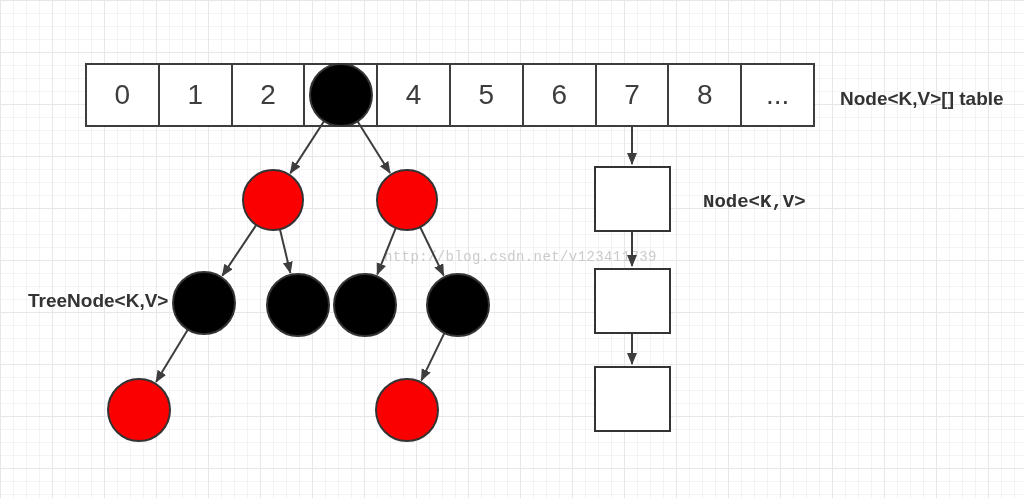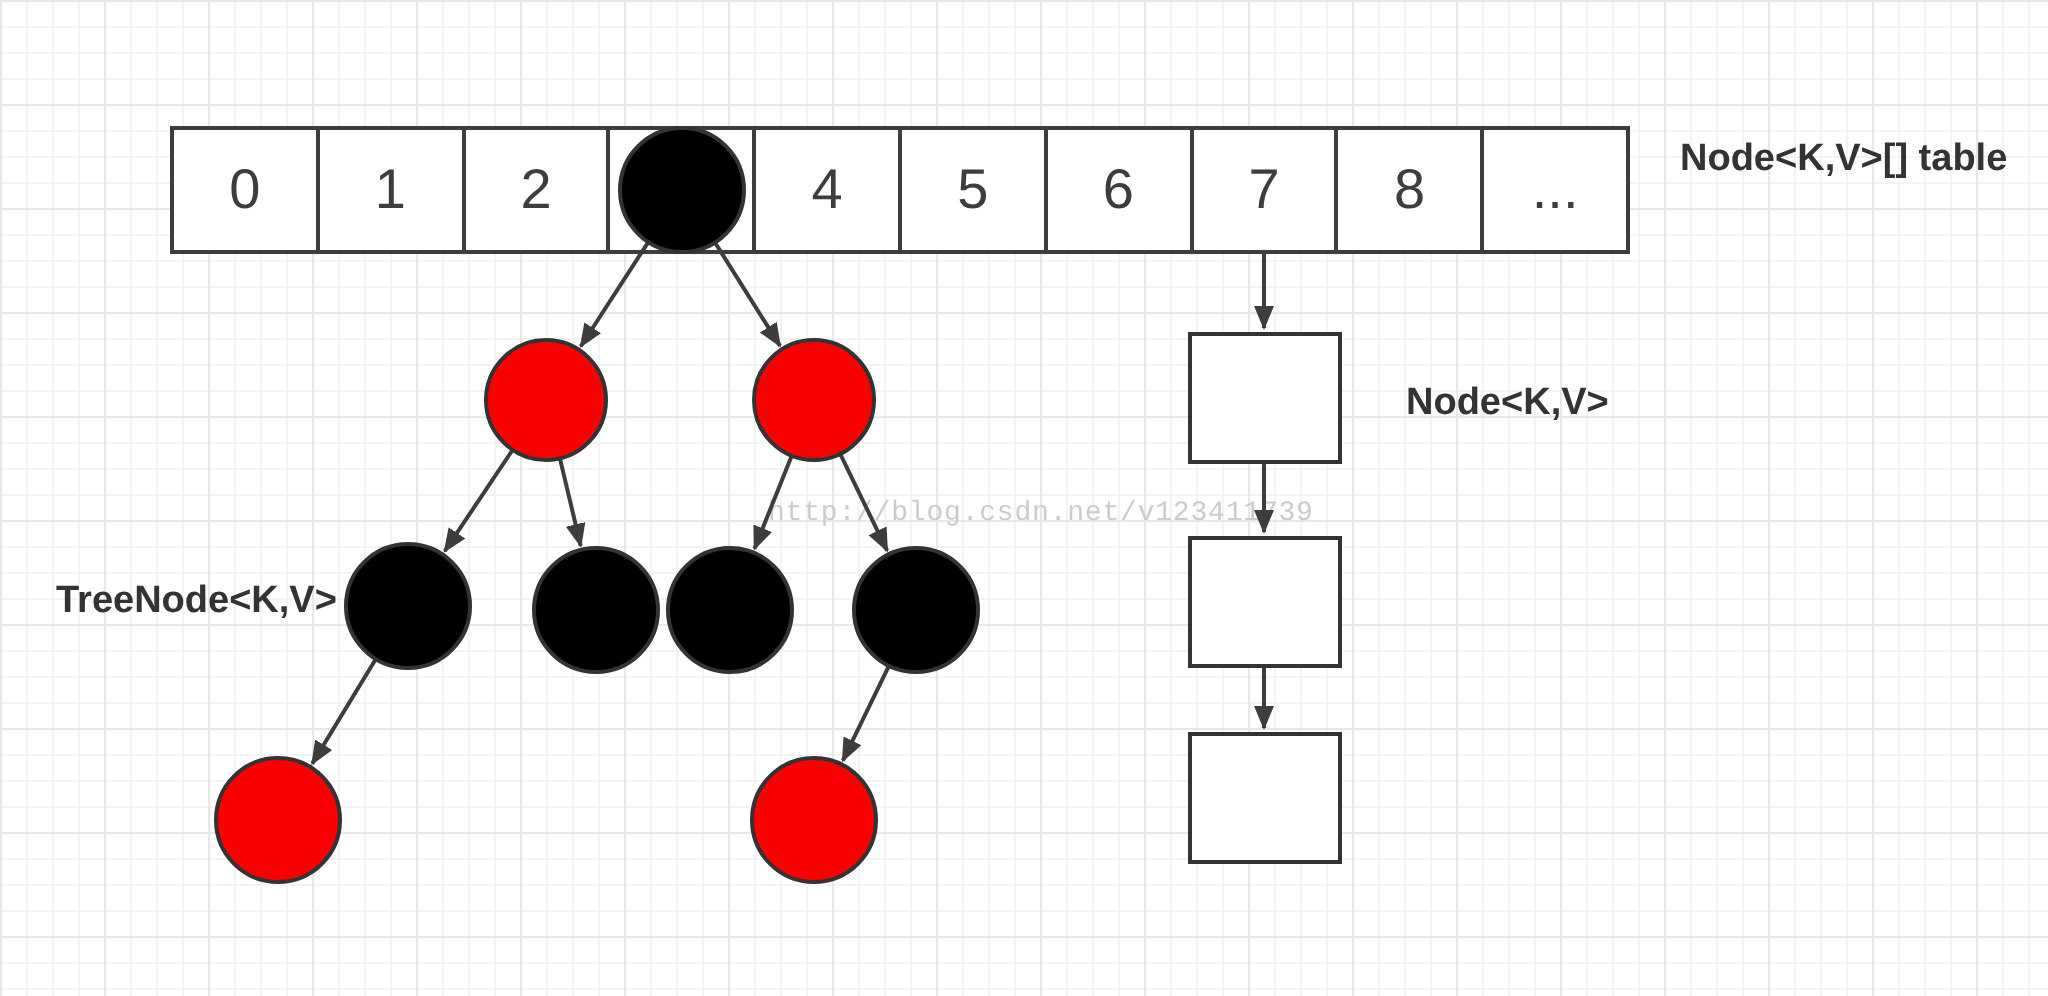--- a/index.html
+++ b/index.html
@@ -20,22 +20,22 @@
   }
   .cell{
     flex:1 1 0;border-right:2px solid #3d3d3d;box-sizing:border-box;
     display:flex;align-items:center;justify-content:center;
     font:400 28px "Liberation Sans",sans-serif;color:#3d3d3d;
   }
   .cell:last-child{border-right:none;}
   svg{position:absolute;left:0;top:0;}
   .label{position:absolute;font:bold 19px "Liberation Sans",sans-serif;color:#333333;white-space:nowrap;}
   .treenode-label{left:28px;top:290px;}
-  .table-label{left:840px;top:69px;}
-  .node-label{left:703px;top:191px;}
+  .table-label{left:840px;top:88px;}
+  .node-label{left:703px;top:191px;font-family:Liberation Mono, monospace;}
   .watermark{
     position:absolute;left:384px;top:249px;
     font:400 14px "Liberation Mono",monospace;color:#cbcbcb;
     letter-spacing:0.4px;white-space:nowrap;
   }
 </style>
 </head>
 <body>
 
 <div class="canvas">

